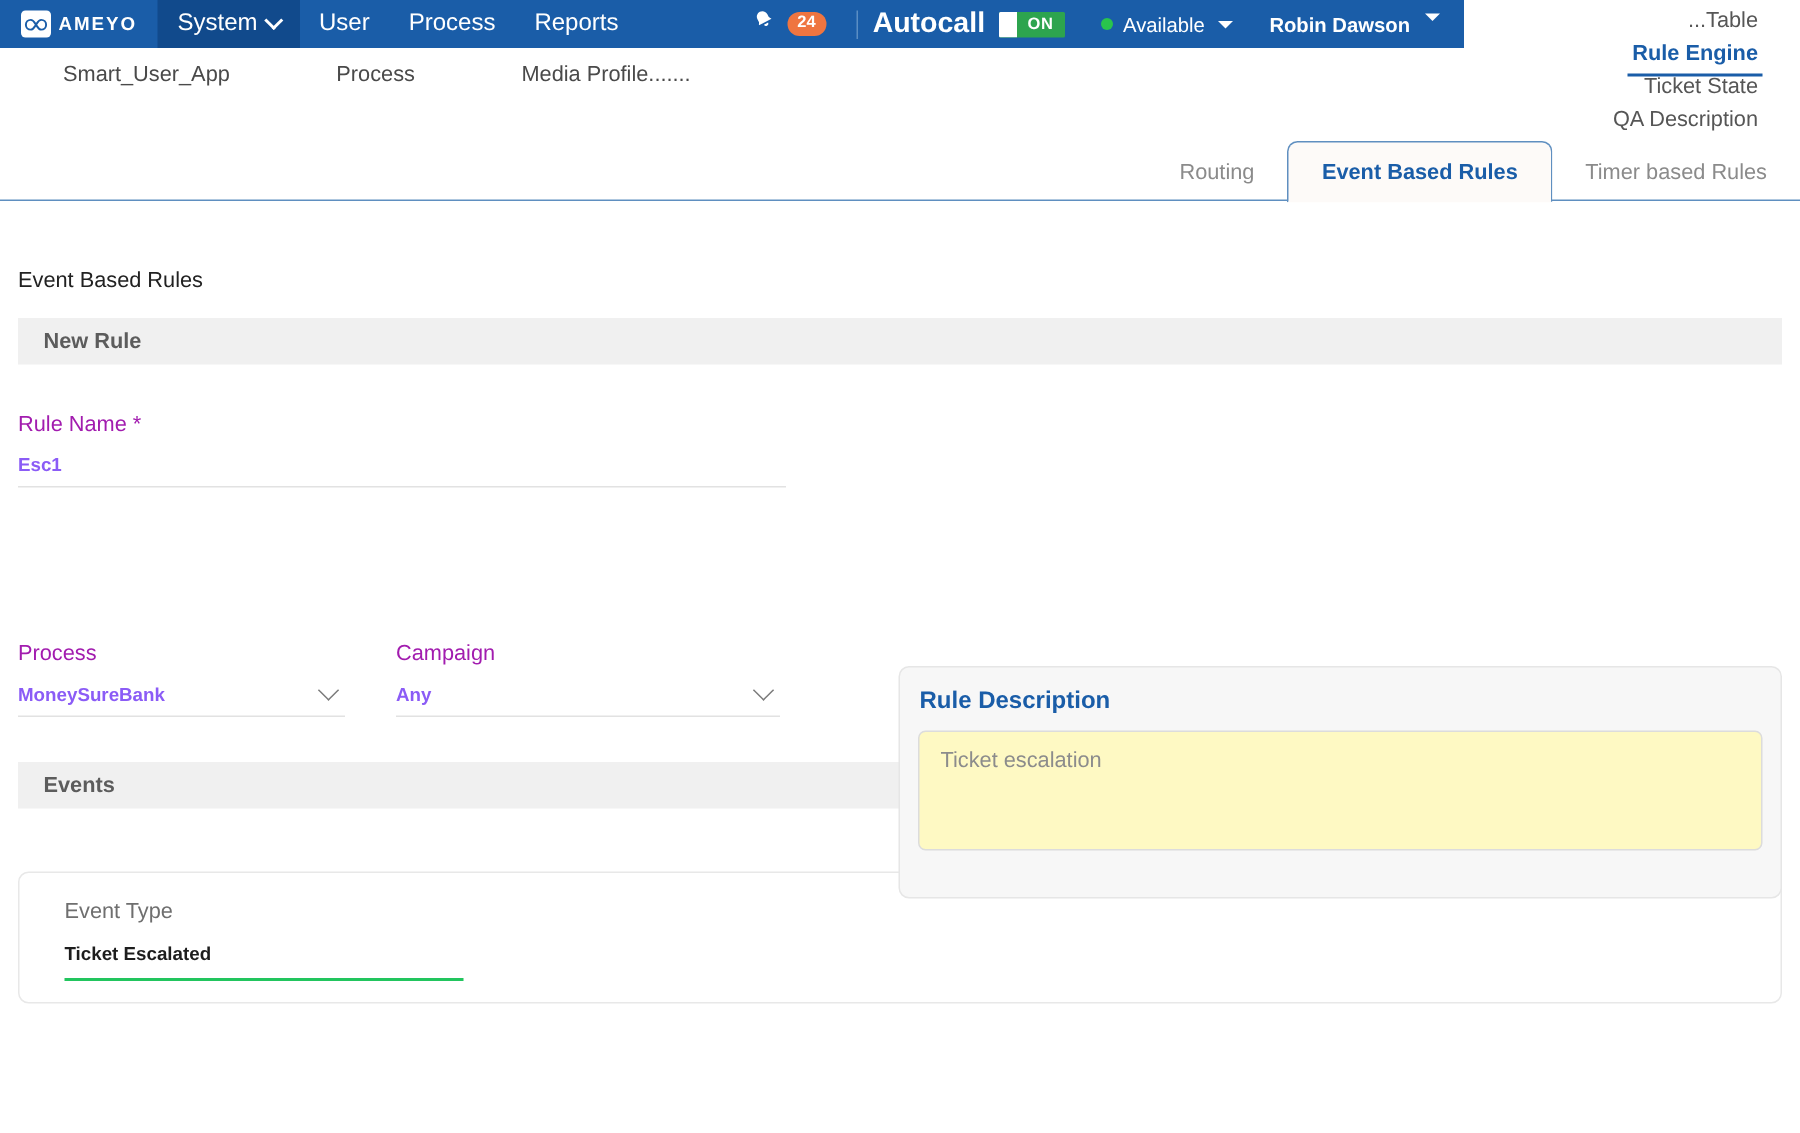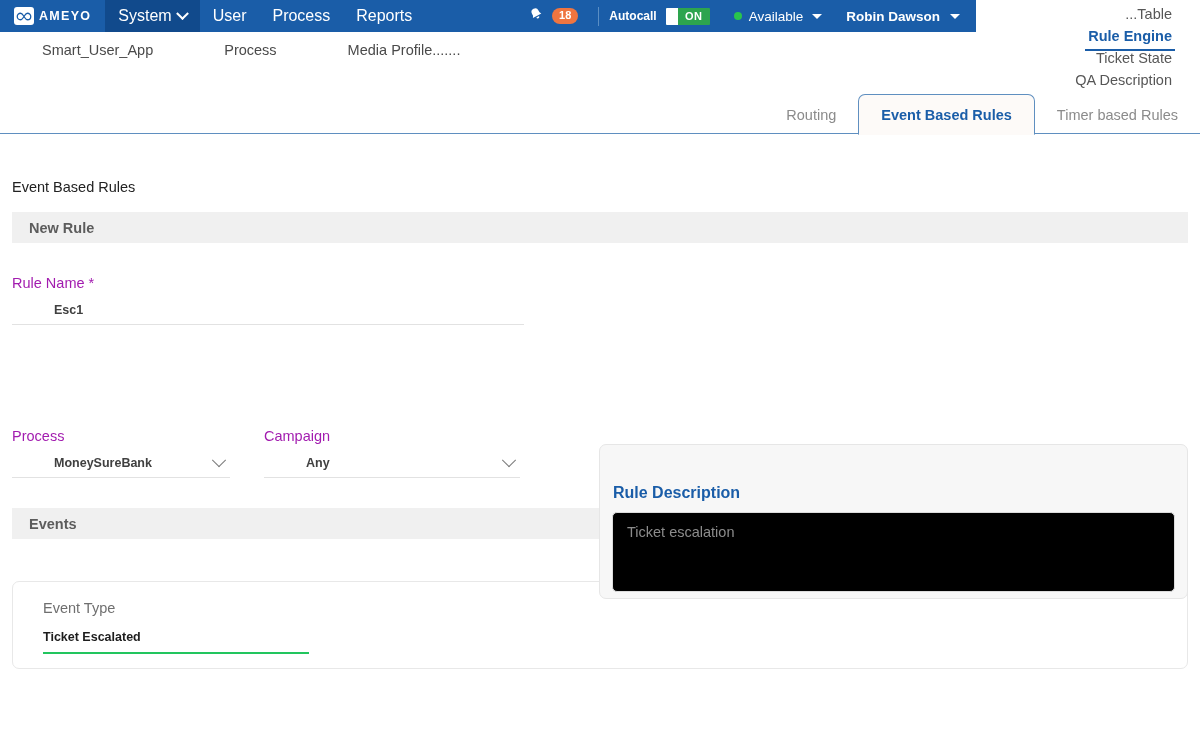--- a/index.html
+++ b/index.html
@@ -55,21 +55,21 @@
     background: #ef7540; color: #ffffff;
     border-radius: 10px;
     font-size: 11px; font-weight: bold;
     padding: 2px 7px 3px 7px;
     line-height: 1;
   }
   .divider-v {
     width: 1px; height: 19px; background: #5a8ec4;
     margin: 0 10px;
   }
-  .autocall-label { color: #ffffff; font-size: 12px; font-weight: bold; margin-right: 9px; }
+  .autocall-label { color: #ffffff; font-size: 19px; font-weight: bold; margin-right: 9px; }
   .toggle {
     display: inline-flex; align-items: center;
     width: 44px; height: 17px;
     background: #2da44e; border-radius: 1px;
     overflow: hidden;
   }
   .toggle .knob { width: 12px; height: 17px; background: #ffffff; }
   .toggle .on-text {
     color: #ffffff; font-size: 11px; font-weight: bold;
     flex: 1; text-align: center; letter-spacing: .4px;
@@ -77,21 +77,21 @@
   .status-wrap { display: flex; align-items: center; gap: 7px; padding: 0 12px 0 24px; }
   .status-dot { width: 8px; height: 8px; border-radius: 50%; background: #29c44d; }
   .status-text { color: #ffffff; font-size: 13.5px; }
   .caret-sm {
     width: 0; height: 0;
     border-left: 5px solid transparent;
     border-right: 5px solid transparent;
     border-top: 5px solid #ffffff;
     margin-left: 2px;
   }
-  .user-wrap { display: flex; align-items: center; gap: 8px; padding: 0 6px 0 12px; }
+  .user-wrap { display: flex; align-items: flex-start; gap: 8px; padding: 0 6px 0 12px; }
   .user-name { color: #ffffff; font-size: 13.5px; font-weight: bold; }
 
   
   .subbar {
     height: 36px; width: 1200px;
     display: flex; align-items: center;
     padding: 0 12px;
     position: relative;
   }
   .crumb {
@@ -161,21 +161,21 @@
   .field-label {
     font-size: 14.5px; color: #a21caf;
     margin-bottom: 12px;
   }
   .field-value-row {
     display: flex; align-items: center; justify-content: space-between;
     border-bottom: 1px solid #e2e2e2;
     padding-bottom: 7px;
   }
   .field-value {
-    font-size: 12.5px; color: #404040; font-weight: bold; margin-left: 42px;
+    font-size: 12.5px; color: #8b5cf6; font-weight: bold;
   }
   .chev-grey {
     display: inline-block;
     width: 10px; height: 10px;
     border-right: 1.6px solid #7a7a7a;
     border-bottom: 1.6px solid #7a7a7a;
     transform: rotate(45deg) translate(-2px, -2px);
     margin-right: 6px;
   }
 
@@ -184,25 +184,25 @@
     position: absolute;
     left: 599px; top: 265px;
     width: 589px; height: 155px;
     background: #f7f7f7;
     border: 1px solid #e6e6e6;
     border-radius: 7px;
     padding: 14px 12px;
   }
   .desc-title {
     color: #1a5da8; font-size: 16px; font-weight: bold;
-    margin-bottom: 10px; padding-left: 1px; margin-top: 25px;
+    margin-bottom: 10px; padding-left: 1px;
   }
   .desc-box {
     width: 100%; height: 80px;
-    background: #000000;
+    background: #fef9c3;
     border: 1px solid #dcdcdc;
     border-radius: 5px;
     padding: 11px 14px;
     font-size: 14.5px; color: #8c8c8c;
     font-family: "Liberation Sans", sans-serif;
     resize: none; outline: none;
   }
   .desc-box::placeholder { color: #8c8c8c; }
 
   
@@ -254,21 +254,21 @@
 
     <div class="bell-badge">
       <span>
         <svg width="17" height="17" viewBox="0 0 24 24">
           <g transform="rotate(-28 12 12)">
             <path d="M12 3a5.2 5.2 0 015.2 5.2v3.1l1.5 2.6H5.3l1.5-2.6V8.2A5.2 5.2 0 0112 3z" fill="#ffffff"></path>
             <path d="M9.8 15.6h4.4a2.2 2.2 0 01-4.4 0z" fill="#ffffff"></path>
           </g>
         </svg>
       </span>
-      <span class="badge-count">18</span>
+      <span class="badge-count">24</span>
     </div>
 
     <div class="divider-v"></div>
 
     <span class="autocall-label">Autocall</span>
     <div class="toggle">
       <span class="knob"></span>
       <span class="on-text">ON</span>
     </div>
 

